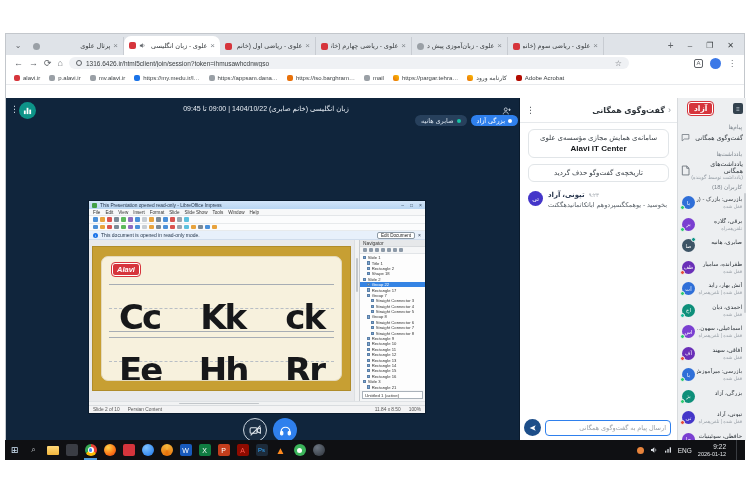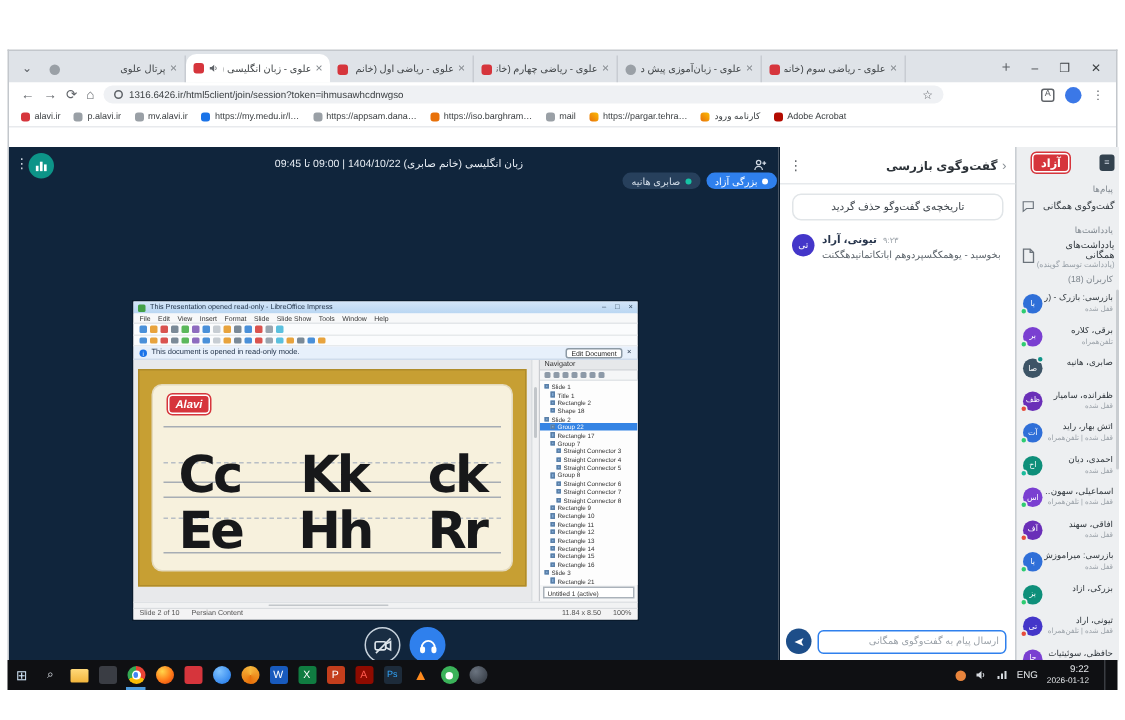--- a/index.html
+++ b/index.html
@@ -103,21 +103,21 @@
   .alavi-badge { position:absolute; left:10px; top:6px; background:#d6353c; border:1px solid #fff;
                  outline:1px solid #d6353c; border-radius:3px; color:#fff; font-size:7.5px; font-weight:bold;
                  font-style:italic; padding:1px 4px; }
   .band { position:absolute; left:7px; right:7px; height:48px; border-top:1px solid #a7adb4;
           border-bottom:1px solid #a7adb4; }
   .band::after { content:""; position:absolute; left:0; right:0; top:50%; border-top:1px dashed #b8bec5; }
   .band .letters { position:absolute; left:10px; right:10px; bottom:0; display:flex;
                    justify-content:space-between; align-items:flex-end; }
   .band .letters span { font-family:"DejaVu Sans",sans-serif; font-weight:bold; font-size:34px;
                         line-height:0.76; letter-spacing:-2px; color:#17181a; z-index:2; }
-  .band1 { top:27px; } .band2 { top:64px; }
+  .band1 { top:27px; } .band2 { top:80px; }
   .lo-vscroll { width:5px; background:#f1f2f3; border-left:1px solid #dcdfe2; position:relative; }
   .lo-vscroll .thumb { position:absolute; left:1px; right:1px; top:18px; height:34px; background:#c2c6ca; border-radius:2px; }
   .lo-nav { width:66px; background:#f5f6f7; border-left:1px solid #c9ccd0; display:flex; flex-direction:column; }
   .lo-nav-h { height:7px; background:#e6e8ea; display:flex; align-items:center; padding:0 3px;
               font-size:4.8px; color:#333; border-bottom:1px solid #d7dadd; }
   .lo-nav-tools { height:7px; display:flex; align-items:center; gap:2px; padding:0 3px; border-bottom:1px solid #e2e5e8; }
   .lo-nav-tools b { width:4px; height:4px; background:#8d9aa8; border-radius:1px; }
   .lo-tree { flex:1; overflow:hidden; padding:1px 0; background:#fdfdfd; }
   .trow { display:flex; align-items:center; gap:1.5px; height:5.4px; font-size:4.2px; color:#333;
           padding-right:2px; white-space:nowrap; }
@@ -584,22 +584,26 @@
           <rect x="3" y="14" width="4" height="6" rx="1.5" fill="#fff"></rect>
           <rect x="17" y="14" width="4" height="6" rx="1.5" fill="#fff"></rect>
         </svg>
       </div>
 
       <div class="chat">
         <div class="chat-h">
           <span class="k">⋮</span>
           <span class="t">
             <span class="chev">‹</span>
-            <span>گفت‌وگوی بازرسی</span>
+            <span>گفت‌وگوی همگانی</span>
           </span>
+        </div>
+        <div class="sys-card">
+          <div class="l1">سامانه‌ی همایش مجازی مؤسسه‌ی علوی</div>
+          <div class="l2">Alavi IT Center</div>
         </div>
         <div class="sys-card">
           <div class="l1">تاریخچه‌ی گفت‌وگو حذف گردید</div>
         </div>
         <div id="chat-msgs">
             <div class="msg">
               <span class="av" style="background:#4436c9">تی</span>
               <span class="body">
                 <span class="head">
                   <span class="who">تیونی، آراد</span>

